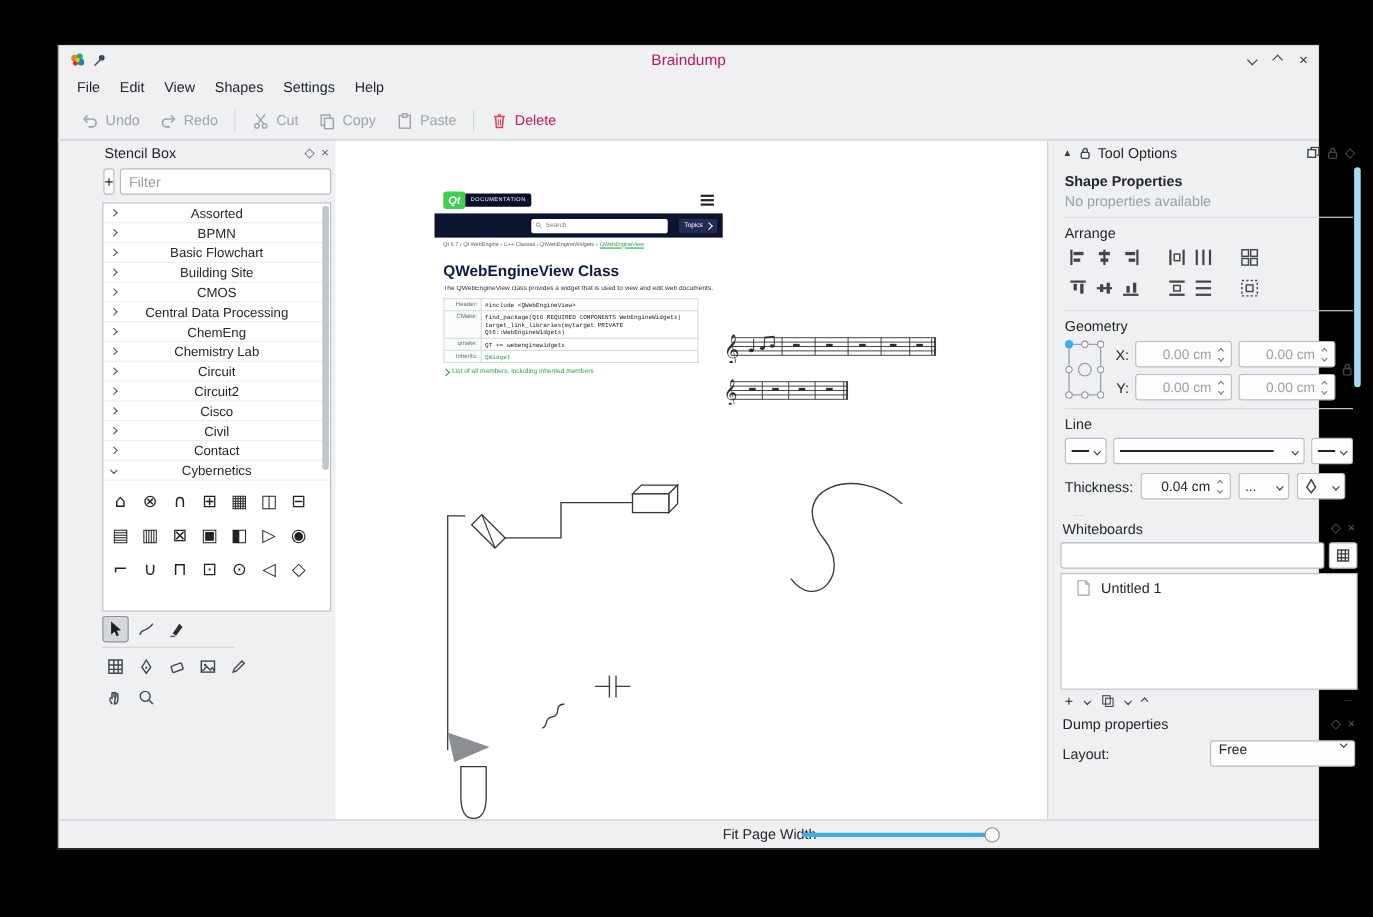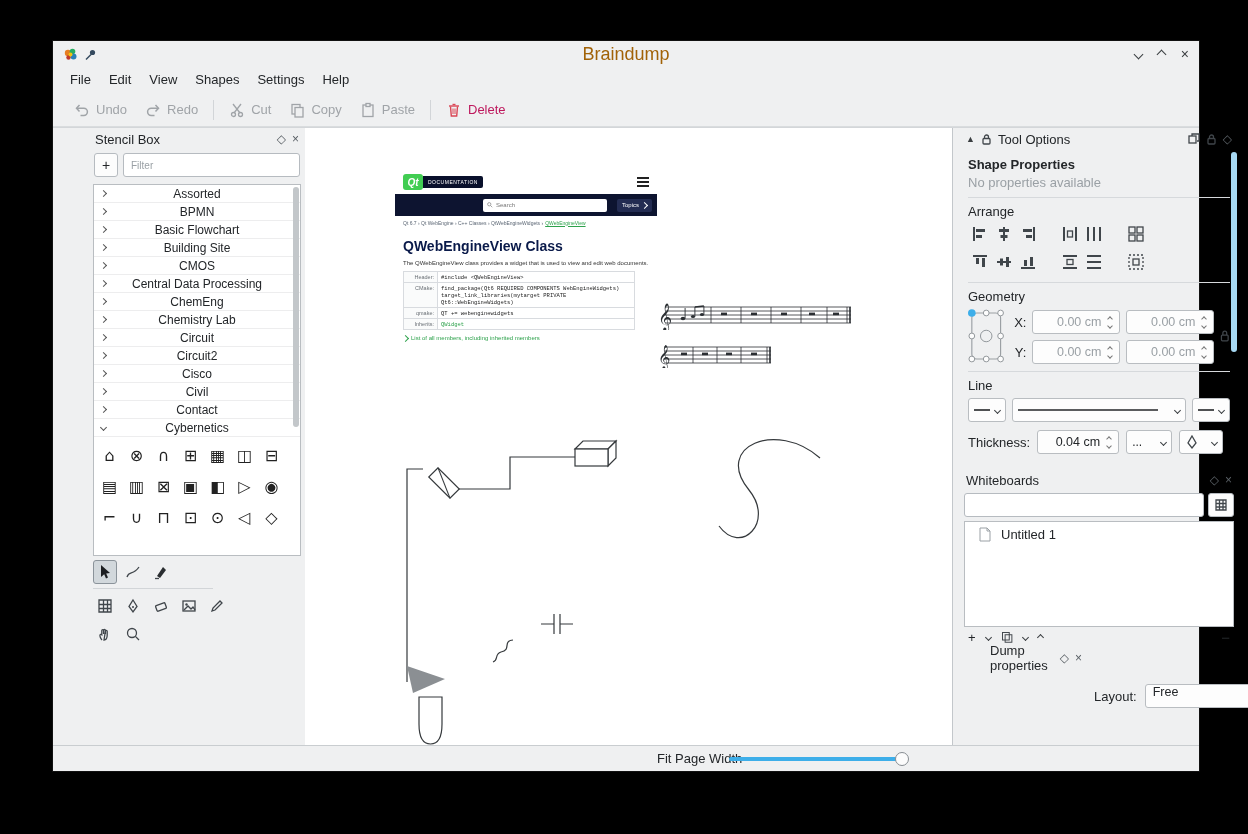--- a/index.html
+++ b/index.html
@@ -1,21 +1,21 @@
 <!DOCTYPE html>
 <html><head>
 <meta charset="utf-8">
 <style>
   *{margin:0;padding:0;box-sizing:border-box;}
   html,body{width:1248px;height:834px;background:#000;overflow:hidden;}
   body{font-family:"Liberation Sans","DejaVu Sans",sans-serif;color:#232629;font-size:13px;position:relative;}
   .window{position:absolute;left:52px;top:40px;width:1148px;height:732px;background:#eff0f1;border:1px solid #111;display:flex;flex-direction:column;}
   
   .titlebar{height:26px;position:relative;display:flex;align-items:center;padding:0 10px;flex:0 0 auto;}
-  .titlebar .title{position:absolute;left:0;right:0;text-align:center;font-size:18px;color:#a16207;}
+  .titlebar .title{position:absolute;left:0;right:0;text-align:center;font-size:14px;color:#be185d;}
   .titlebar .tb-icons{display:flex;gap:6px;align-items:center;z-index:2;}
   .win-controls{margin-left:auto;display:flex;gap:16px;align-items:center;z-index:2;}
   .chev{display:inline-block;width:7px;height:7px;border-right:1.4px solid #3a3e41;border-bottom:1.4px solid #3a3e41;}
   .chev.right{transform:rotate(-45deg);}
   .chev.down{transform:rotate(45deg);}
   .chev.up{transform:rotate(-135deg);}
   .chev.tiny{width:5px;height:5px;border-width:1.2px;}
   .chev.white{border-color:#fff;}
   .xglyph{font-size:14px;line-height:1;color:#3a3e41;}
   
@@ -28,21 +28,21 @@
   .tb-sep{width:1px;height:20px;background:#d2d5d8;margin:0 6px;}
   
   .content{flex:1 1 auto;display:flex;border-top:1px solid #d3d6d9;min-height:0;}
   
   .dock-left{width:216px;flex:0 0 auto;position:relative;margin-left:36px;}
   .dock-head{height:22px;display:flex;align-items:center;gap:6px;padding:0 6px;font-size:13px;}
   .dock-head .spacer{flex:1;}
   .dock-btn{font-size:12px;color:#5a6066;line-height:1;cursor:default;}
   .stencil-controls{height:30px;display:flex;align-items:center;gap:5px;padding:0 5px;}
   .add-btn{width:24px;height:24px;border:1px solid #b6bbc0;background:#fcfcfc;border-radius:3px;font-size:14px;color:#232629;}
-  .filter-input{flex:1;height:24px;border:1px solid #b6bbc0;border-radius:3px;background:#fff;padding:0 7px;font-size:10px;font-family:inherit;color:#232629;}
+  .filter-input{flex:1;height:24px;border:1px solid #b6bbc0;border-radius:3px;background:#fff;padding:0 7px;font-size:13px;font-family:inherit;color:#232629;}
   .filter-input::placeholder{color:#9aa0a5;}
   .stencil-list{position:absolute;top:56px;left:4px;right:4px;height:372px;background:#fff;border:1px solid #b9bdc1;overflow:hidden;}
   .cat-row{height:18px;display:flex;align-items:center;position:relative;border-bottom:1px solid #ededee;font-size:12px;justify-content:flex-end;}
   .cat-row .chev{position:absolute;left:7px;width:5px;height:5px;border-width:1.3px;border-color:#555;}
   .cat-label{flex:1;text-align:center;}
   .glyph-grid{display:flex;flex-wrap:wrap;padding:3px 10px 0 2px;}
   .glyph{width:27px;height:31px;display:flex;align-items:center;justify-content:center;font-size:16px;color:#222;font-family:"DejaVu Sans",sans-serif;}
   .list-scrollbar{position:absolute;right:1px;top:2px;width:6px;height:240px;background:#c3c7ca;border-radius:3px;}
   .tools-area{position:absolute;top:432px;left:4px;right:4px;}
   .tool-row{display:flex;gap:4px;margin-bottom:4px;}
@@ -101,21 +101,21 @@
   .whiteboards{height:178px;flex:0 0 auto;display:flex;flex-direction:column;position:relative;}
   .wb-input-row{display:flex;gap:4px;padding:2px 4px;}
   .wb-input{flex:1;height:24px;border:1px solid #b6bbc0;border-radius:3px;background:#fff;font-family:inherit;padding:0 6px;}
   .wb-gridbtn{width:26px;height:24px;border:1px solid #b6bbc0;border-radius:3px;background:#fcfcfc;display:flex;align-items:center;justify-content:center;}
   .wb-list{flex:1;margin:2px 4px 0 4px;background:#fff;border:1px solid #b9bdc1;overflow:hidden;}
   .wb-item{display:flex;align-items:center;gap:10px;padding:5px 8px 2px 14px;}
   .wb-bottom{height:20px;display:flex;align-items:center;gap:10px;padding:0 8px;}
   .wb-bottom .minus{margin-left:auto;font-size:15px;color:#232629;}
   .mini{font-size:13px;color:#232629;line-height:1;}
   
-  .dumpprops{flex:1;display:flex;margin-left:24px;}
+  .dumpprops{flex:1;display:flex;flex-direction:column;}
   .dp-row{display:flex;align-items:center;padding:4px 6px;gap:8px;}
   .combo{margin-left:auto;width:132px;height:24px;border:1px solid #b9bdc1;border-radius:3px;background:#fdfdfd;display:flex;align-items:flex-start;padding:0 7px;}
   .combo .val{flex:1;font-size:12.5px;}
   
   .statusbar{height:26px;border-top:1px solid #c9cdd0;position:relative;flex:0 0 auto;}
   .zoom-label{position:absolute;left:604px;top:5px;font-size:13px;}
   .zoom-slider{position:absolute;left:676px;top:11px;width:180px;height:4px;}
   .zoom-track{width:176px;height:4px;background:#3daee9;border-radius:2px;}
   .zoom-handle{position:absolute;right:0;top:-5px;width:14px;height:14px;border-radius:50%;background:#fcfcfc;border:1px solid #878d92;}
   svg{display:block;}

